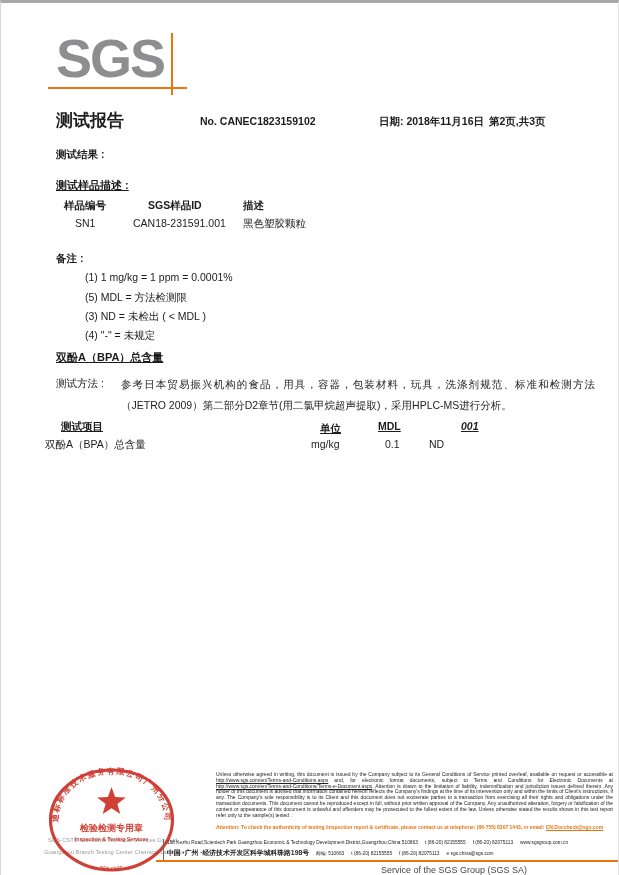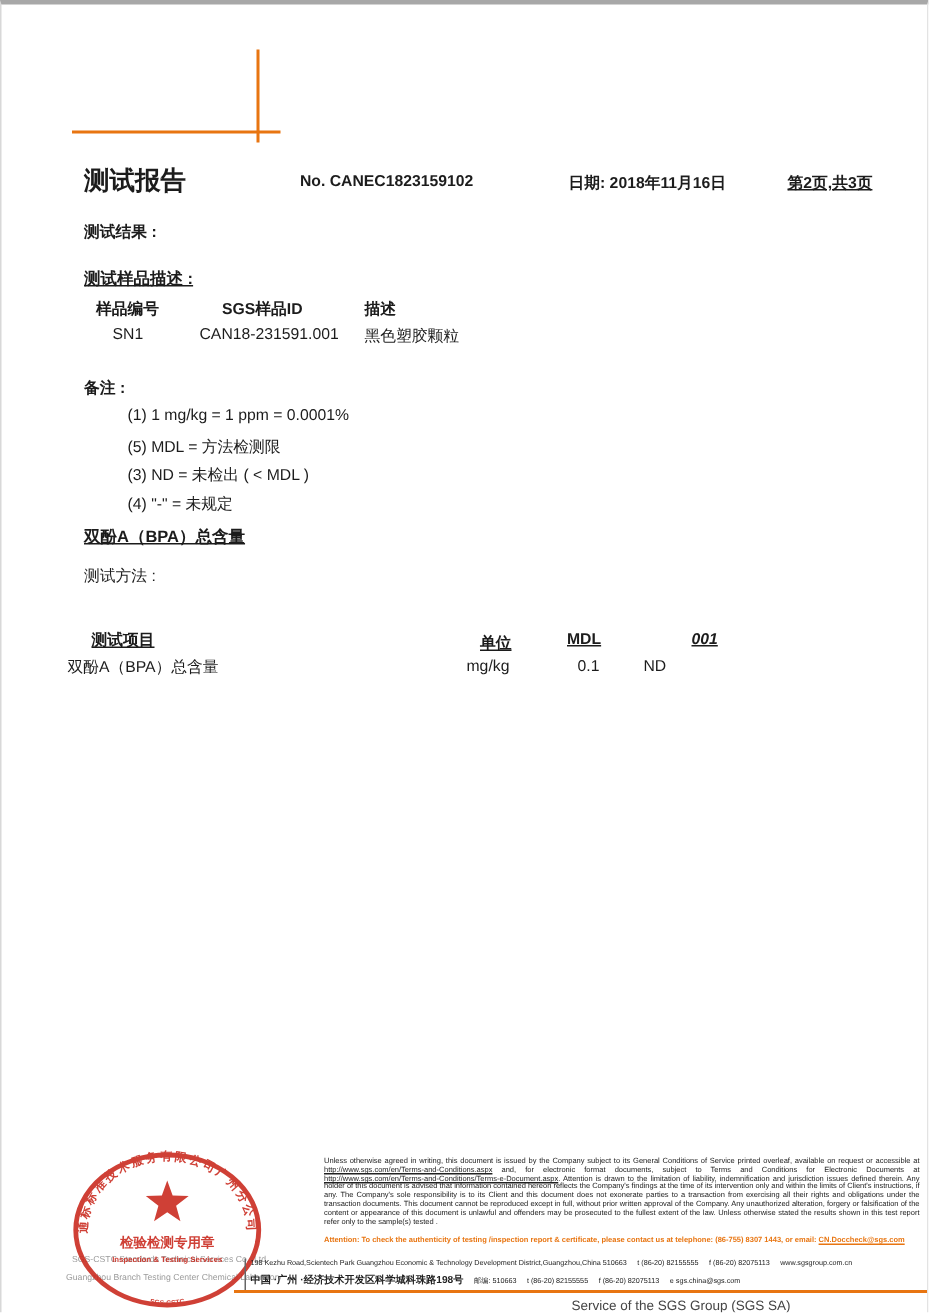--- a/index.html
+++ b/index.html
@@ -33,46 +33,48 @@
   .addr-cnstreet{font-size:6.8px;font-weight:bold;}
   .company{font-size:5.8px;color:#9b9b9b;}
   .member{font-size:9px;color:#454545;}
   .divider-v{position:absolute;width:1px;background:#666;}
 </style>
 </head>
 <body>
 
 <div class="page">
 
+  <div class="abs logo-text" style="left:55px;top:28px;">SGS</div>
   <div class="abs hline" style="left:47px;top:84px;width:139px;"></div>
   <div class="abs vline" style="left:170px;top:30px;height:62px;"></div>
 
   <div class="abs doc-title" style="left:55px;top:106px;">测试报告</div>
   <div class="abs hdr" style="left:199px;top:112px;">No. CANEC1823159102</div>
   <div class="abs hdr" style="left:378px;top:112px;">日期: 2018年11月16日</div>
-  <div class="abs hdr" style="left:524px;top:112px;text-decoration:underline;">第2页,共3页</div>
+  <div class="abs hdr" style="left:488px;top:112px;">第2页,共3页</div>
 
   <div class="abs lbl-b" style="left:55px;top:145px;">测试结果 :</div>
   <div class="abs lbl-bu" style="left:55px;top:175px;">测试样品描述 :</div>
 
   <div class="abs lbl-b" style="left:63px;top:196px;">样品编号</div>
   <div class="abs lbl-b" style="left:147px;top:196px;">SGS样品ID</div>
   <div class="abs lbl-b" style="left:242px;top:196px;">描述</div>
   <div class="abs txt" style="left:74px;top:214px;">SN1</div>
   <div class="abs txt" style="left:132px;top:214px;">CAN18-231591.001</div>
   <div class="abs txt" style="left:242px;top:214px;">黑色塑胶颗粒</div>
 
   <div class="abs lbl-b" style="left:55px;top:249px;">备注 :</div>
   <div class="abs txt" style="left:84px;top:268px;">(1) 1 mg/kg = 1 ppm = 0.0001%</div>
   <div class="abs txt" style="left:84px;top:288px;">(5) MDL = 方法检测限</div>
   <div class="abs txt" style="left:84px;top:307px;">(3) ND = 未检出 ( &lt; MDL )</div>
   <div class="abs txt" style="left:84px;top:326px;">(4) "-" = 未规定</div>
 
   <div class="abs lbl-bu" style="left:55px;top:347px;font-size:11px;">双酚A（BPA）总含量</div>
   <div class="abs txt" style="left:55px;top:374px;">测试方法 :</div>
+  <div class="abs method" style="left:120px;top:371px;width:474px;">参考日本贸易振兴机构的食品，用具，容器，包装材料，玩具，洗涤剂规范、标准和检测方法（JETRO 2009）第二部分D2章节(用二氯甲烷超声提取)，采用HPLC-MS进行分析。</div>
 
   <div class="abs lbl-b u" style="left:60px;top:417px;">测试项目</div>
   <div class="abs lbl-b u" style="left:319px;top:419px;">单位</div>
   <div class="abs lbl-b u" style="left:377px;top:417px;">MDL</div>
   <div class="abs lbl-b u it" style="left:424px;top:417px;padding-left:36px;">001</div>
   <div class="abs txt" style="left:44px;top:435px;">双酚A（BPA）总含量</div>
   <div class="abs txt" style="left:310px;top:435px;">mg/kg</div>
   <div class="abs txt" style="left:384px;top:435px;">0.1</div>
   <div class="abs txt" style="left:428px;top:435px;">ND</div>
 

